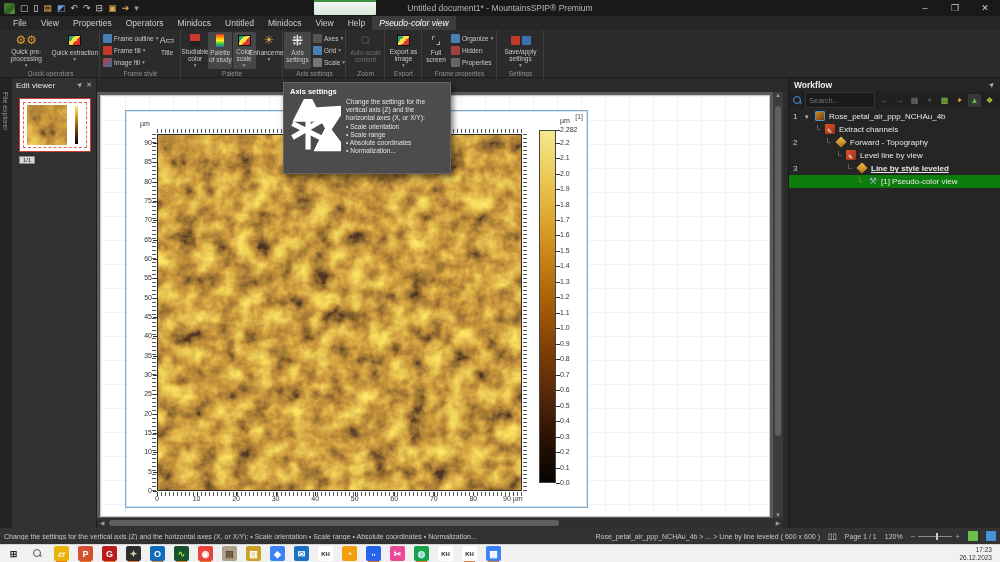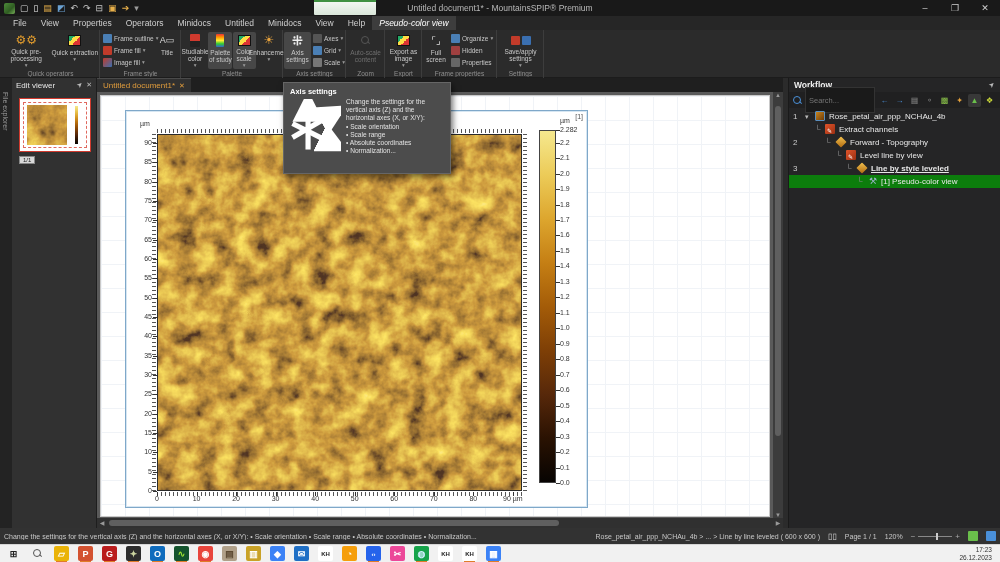--- a/index.html
+++ b/index.html
@@ -97,21 +97,21 @@
   .tt-icon { flex:0 0 62px; display:flex; align-items:center; justify-content:center; }
   .tt-text { flex:1; font-size:6.6px; line-height:8.2px; color:#e2e2e2; padding-right:6px; }
   .tt-text ul { list-style:none; }
   .tt-text li:before { content:"• "; }
 
   
   .workflow { position:absolute; left:788px; top:78px; width:212px; height:450px; background:#252526; border-left:1px solid #1a1a1a; }
   .wf-head { height:14px; display:flex; align-items:center; padding:0 5px; }
   .wf-title { flex:1; font-size:8.5px; font-weight:bold; color:#eee; }
   .wf-search { height:16px; display:flex; align-items:center; gap:3px; padding:0 4px; background:#202021; }
-  .wf-search input { flex:1; min-width:0; background:#1a1a1a; border:1px solid #333; color:#bbb; font-size:7.5px; height:26px; padding:0 3px; font-family:"Liberation Sans",sans-serif; }
+  .wf-search input { flex:1; min-width:0; background:#1a1a1a; border:1px solid #333; color:#bbb; font-size:7.5px; height:16px; padding:0 3px; font-family:"Liberation Sans",sans-serif; }
   .wf-tools { display:flex; gap:2px; }
   .wf-tool { width:13px; height:13px; font-size:8px; line-height:13px; text-align:center; border-radius:2px; }
   .wf-tree { position:relative; margin-top:2px; }
   .wf-row { position:relative; height:13px; line-height:13px; white-space:nowrap; }
   .wf-row .num { position:absolute; left:4px; font-size:8px; color:#ccc; }
   .wf-row .caret { position:absolute; font-size:7px; color:#bbb; }
   .wf-row .conn { position:absolute; font-size:8px; color:#8a8a8a; }
   .wf-row .nico { position:absolute; width:10px; height:10px; top:1px; border-radius:1px; }
   .wf-row .lbl { position:absolute; font-size:8px; color:#e8e8e8; }
   .wf-row.sel { background:#0c7d0c; }
@@ -364,26 +364,20 @@
               <span class="ricon" style="background:#3a6fb0;"></span>
             </span>
           <span>Save/apply settings</span>
           <span class="dd">▾</span>
         </div>
       </div>
       <div class="rglabel">Settings</div>
     </div>
   </div>
 
-  <div class="tabbar">
-    <div class="doctab">
-      <span class="dlabel">Untitled document1*</span>
-      <span class="dclose">✕</span>
-    </div>
-  </div>
 
   <div class="filestrip">
     <span>File explorer</span>
   </div>
 
   <div class="pageviewer">
     <div class="pv-head">
       <span class="pv-title">Edit viewer</span>
       <span class="pv-ico" style="transform:rotate(-45deg);display:inline-block;">➤</span>
       <span class="pv-ico">✕</span>

